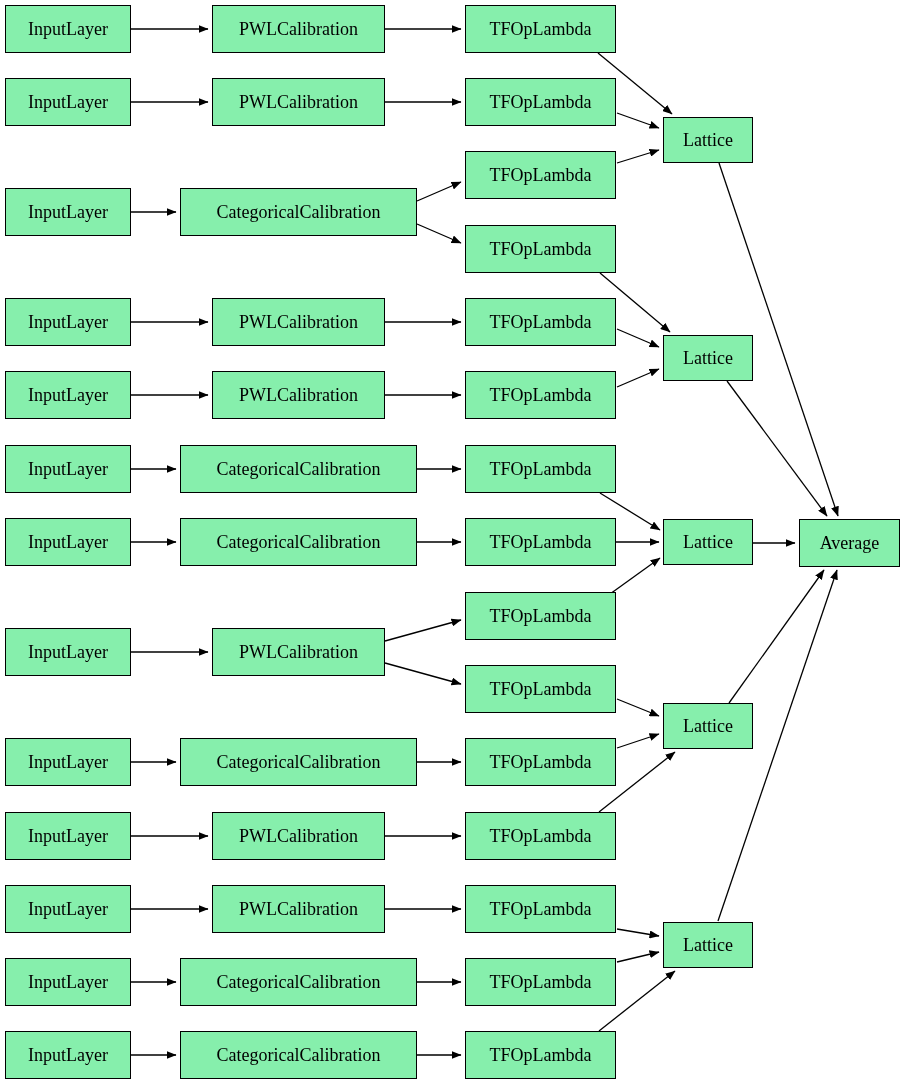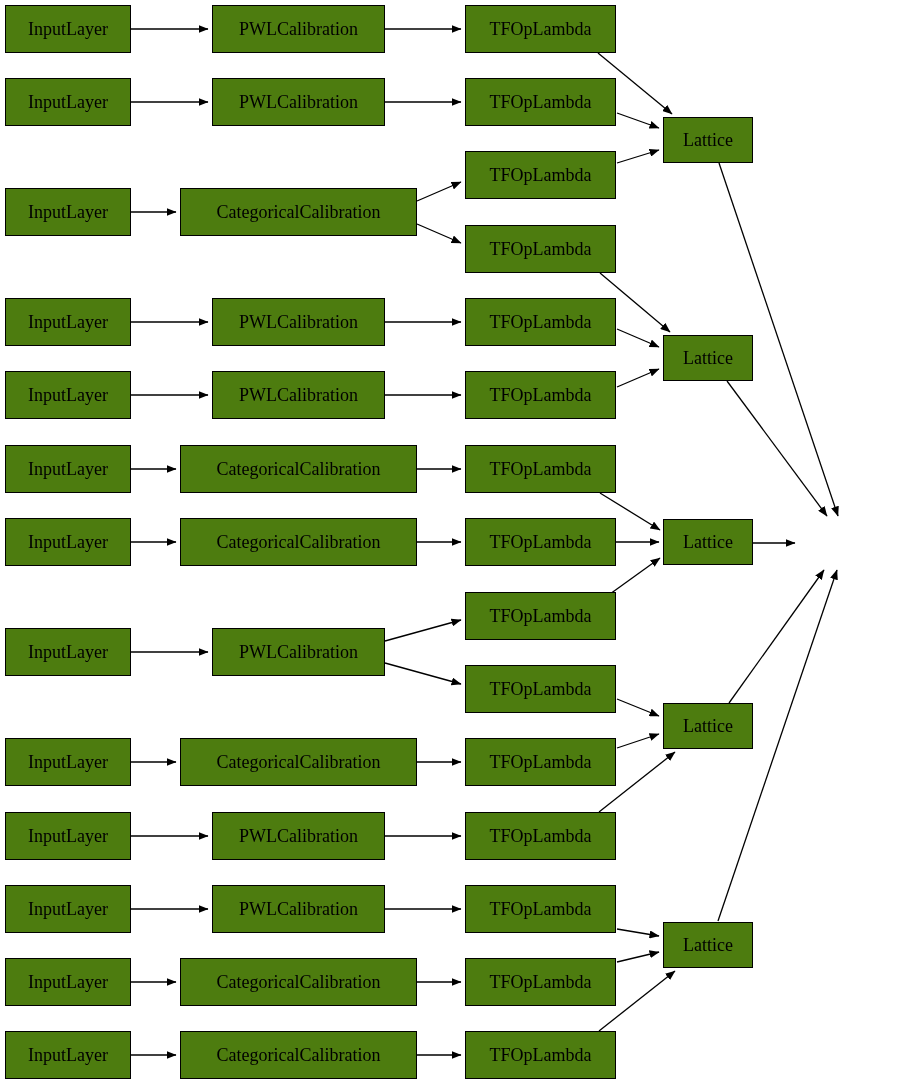--- a/index.html
+++ b/index.html
@@ -14,21 +14,21 @@
   #edge-layer {
     position: absolute;
     left: 0; top: 0;
     width: 905px; height: 1087px;
     pointer-events: none;
   }
   .node {
     position: absolute;
     box-sizing: border-box;
     border: 1.5px solid #000000;
-    background: #4d7c0f;
+    background: #86efac;
     display: flex;
     align-items: center;
     justify-content: center;
     font-size: 18px;
     color: #000000;
     white-space: nowrap;
     line-height: 1;
   }
   .edge { stroke-width: 1.3px; fill: none; }
 </style>
@@ -225,13 +225,16 @@
     </div>
     <div class="node" style="left: 663px; top: 519px; width: 90px; height: 46px; border-color: rgb(0, 0, 0);">
       <span>Lattice</span>
     </div>
     <div class="node" style="left: 663px; top: 703px; width: 90px; height: 46px; border-color: rgb(0, 0, 0);">
       <span>Lattice</span>
     </div>
     <div class="node" style="left: 663px; top: 922px; width: 90px; height: 46px; border-color: rgb(0, 0, 0);">
       <span>Lattice</span>
     </div>
+    <div class="node" style="left: 799px; top: 519px; width: 101px; height: 48px; border-color: rgb(0, 0, 0);">
+      <span>Average</span>
+    </div>
   </div>
 
 </body></html>

